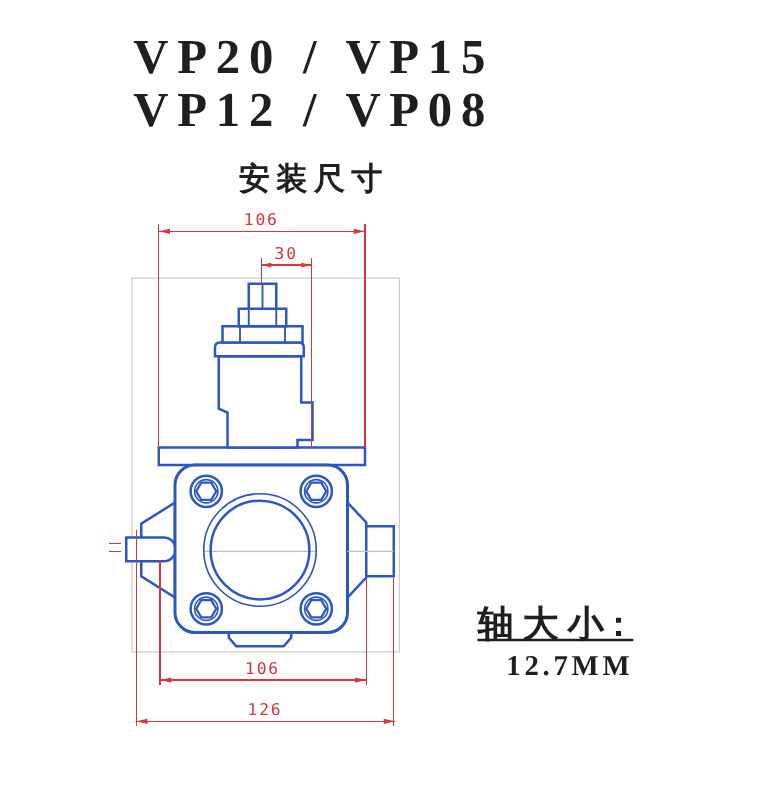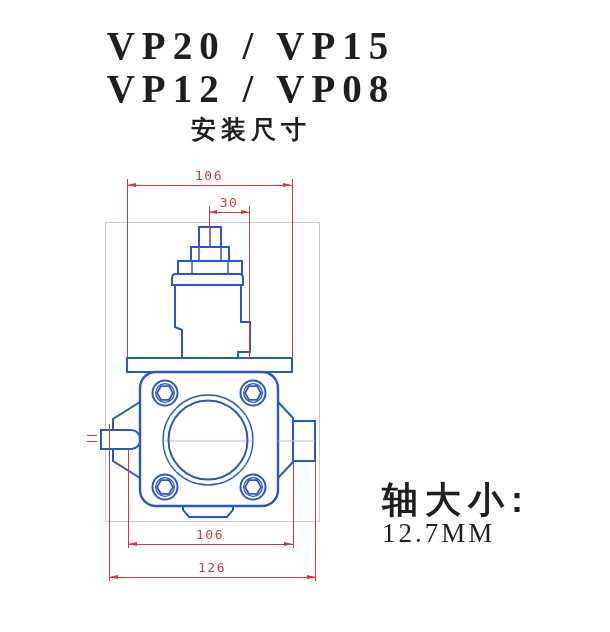--- a/index.html
+++ b/index.html
@@ -3,35 +3,35 @@
 <meta charset="utf-8">
 <style>
   html,body{margin:0;padding:0;}
   body{width:610px;height:632px;background:#ffffff;position:relative;overflow:hidden;
        font-family:"Liberation Sans",sans-serif;}
   :root{--blue:#2b57c4;--lblue:#b0c0e4;--red:#d63838;--gray:#cccccc;--text:#1f1f1f;}
   .title-block{position:absolute;top:24px;left:0;width:502px;text-align:center;color:var(--text);}
   .title-line{font-family:"Liberation Serif",serif;font-weight:bold;font-size:39px;
               letter-spacing:7px;line-height:43px;}
   .subtitle{font-family:"Liberation Sans",sans-serif;font-weight:bold;font-size:25px;
-            letter-spacing:5px;margin-top:3px;color:var(--text);}
+            letter-spacing:5px;margin-top:16px;color:var(--text);}
   .drawing{position:absolute;left:0;top:0;}
   .grayline{stroke:var(--gray);fill:none;stroke-width:1;}
   .b2{stroke:var(--blue);stroke-width:2;fill:#ffffff;}
   .b2n{stroke:var(--blue);stroke-width:2;fill:none;}
   .b15{stroke:var(--blue);stroke-width:1.5;fill:none;}
   .b1{stroke:var(--blue);stroke-width:1.3;fill:none;}
   .bl{stroke:var(--lblue);stroke-width:1;fill:none;}
   .r{stroke:var(--red);stroke-width:1;fill:none;shape-rendering:crispEdges;}
   .ra{fill:var(--red);stroke:none;}
   .dim-text{fill:var(--red);font-family:"DejaVu Sans Mono",monospace;font-size:13px;letter-spacing:1.5px;}
   .shaft-block{position:absolute;left:382px;top:483px;color:var(--text);}
-  .shaft-label{font-weight:bold;font-size:36px;letter-spacing:7px;line-height:34px;}
-  .shaft-size{font-family:"Liberation Serif",serif;font-weight:normal;font-size:27px;
-              letter-spacing:3px;line-height:32px;}
+  .shaft-label{font-weight:bold;font-size:29px;letter-spacing:7px;line-height:34px;text-decoration:underline;}
+  .shaft-size{font-family:"Liberation Serif",serif;font-weight:bold;font-size:23px;
+              letter-spacing:3px;line-height:32px;text-align:right;}
 </style>
 </head>
 <body>
 
 <div class="title-block">
   <div class="title-line">VP20 / VP15</div>
   <div class="title-line">VP12 / VP08</div>
   <div class="subtitle">安装尺寸</div>
 </div>
 

